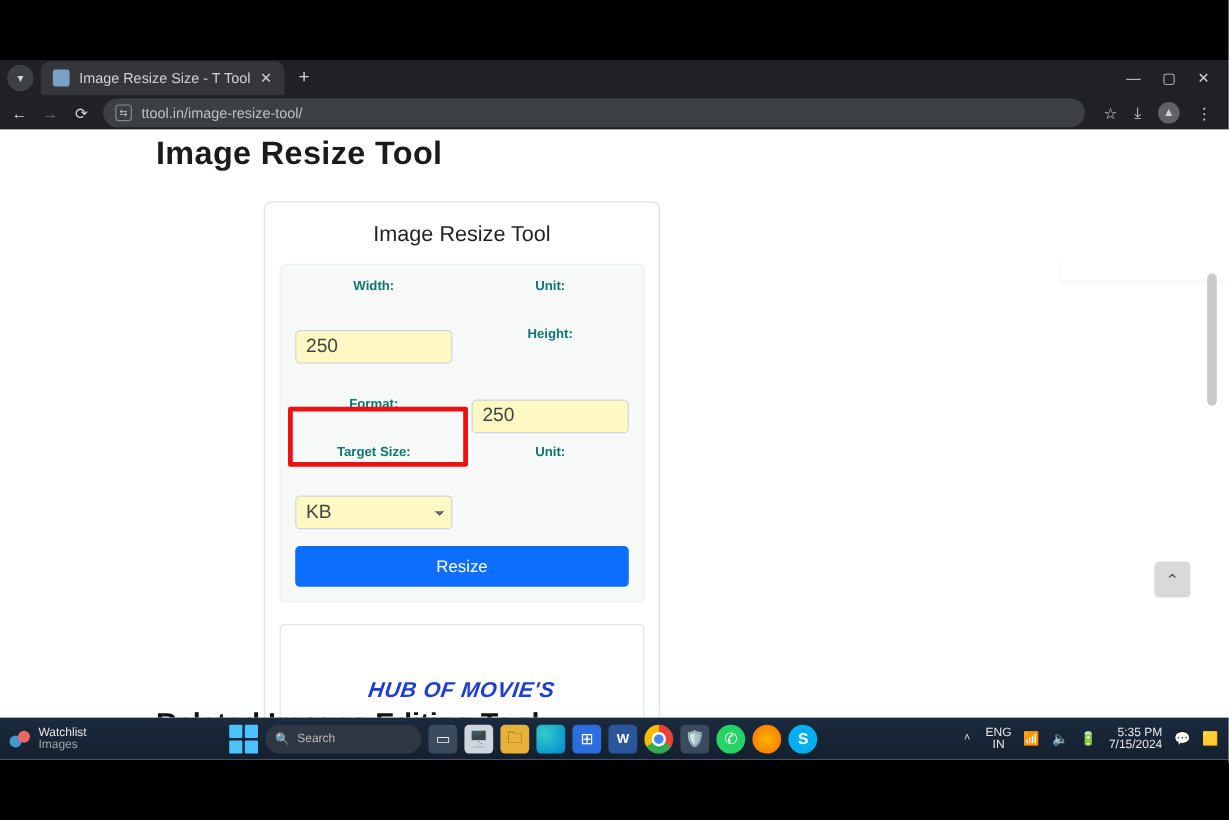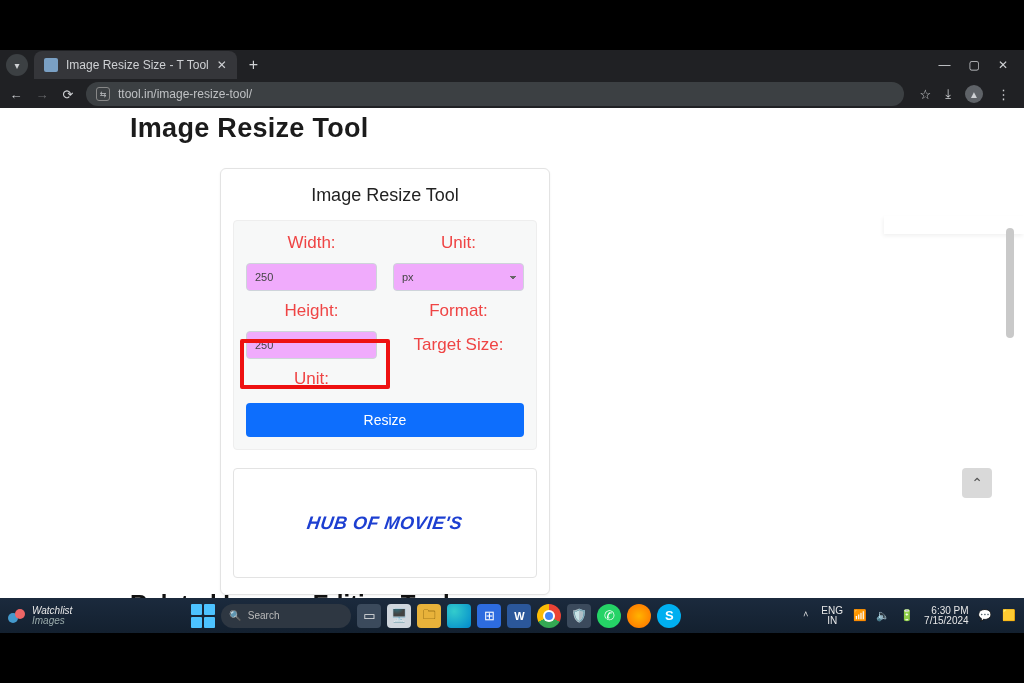--- a/index.html
+++ b/index.html
@@ -66,24 +66,24 @@
     margin:4px 0 14px 0;
   }
   .form-box {
     background:#f7f8f8; border:1px solid #eee; border-radius:4px;
     padding:12px;
   }
   .grid {
     display:grid; grid-template-columns:1fr 1fr; gap:10px 16px;
     align-items:center;
   }
-  .lbl { font-size:17px; font-weight:400; text-align:center; color:#ef4444;}
+  .lbl { font-size:11px; font-weight:700; text-align:center; color:#0f766e;}
   .inp, .sel {
     width:100%; height:28px; border:1px solid #ced4da; border-radius:4px;
-    background:#f0abfc; font-size:11px; padding:0 8px; color:#444;
+    background:#fef9c3; font-size:16px; padding:0 8px; color:#444;margin-top:20px;
   }
   .sel { appearance:none; background-image:linear-gradient(45deg,transparent 50%,#666 50%),linear-gradient(-45deg,transparent 50%,#666 50%); background-position:right 10px top 12px,right 6px top 12px; background-size:4px 4px; background-repeat:no-repeat;}
   .num-wrap { position:relative; }
   .spinner {
     position:absolute; right:4px; top:2px; bottom:2px; width:14px;
     display:flex; flex-direction:column; font-size:7px; color:#555;
     justify-content:space-between; align-items:center;
   }
   .highlight {
     position:absolute; border:4px solid #e11; border-radius:2px; pointer-events:none;
@@ -126,21 +126,21 @@
     position:absolute; left:0; right:0; bottom:50px; height:35px;
     background:linear-gradient(#1b2a3d,#13202f);
     display:flex; align-items:center; color:#e8e8e8; font-size:10px;
     padding:0 8px;
   }
   .tb-left { display:flex; align-items:center; gap:6px; }
   .widget-ic { position:relative; width:18px; height:18px; }
   .widget-ic .bub { position:absolute; width:10px;height:10px;border-radius:50%;}
   .widget-ic .b1 { background:#49c; left:0; top:6px;}
   .widget-ic .b2 { background:#e66; left:7px; top:2px;}
-  .widget-txt { display:flex; flex-direction:column; line-height:10px;font-style:italic;}
+  .widget-txt { display:flex; flex-direction:column; line-height:10px;}
   .tb-center { flex:1; display:flex; justify-content:center; align-items:center; gap:6px;}
   .start {
     width:24px;height:24px; display:grid; grid-template-columns:1fr 1fr; grid-template-rows:1fr 1fr; gap:2px;
   }
   .start div{ background:#4cc2ff; border-radius:1px;}
   .search {
     width:130px;height:24px;background:#2e3742;border-radius:12px;
     display:flex;align-items:center;gap:6px;padding:0 8px;color:#bbb;
   }
   .tb-ic { width:24px;height:24px;border-radius:4px;display:flex;align-items:center;justify-content:center;font-size:13px;}
@@ -207,32 +207,32 @@
 
     <div class="card">
       <h2>Image Resize Tool</h2>
 
       <div class="form-box" style="position:relative;">
         <div class="grid">
           <div class="lbl">Width:</div>
           <div class="lbl">Unit:</div>
 
           <input class="inp" value="250" style="">
-          <select class="sel">
-            <option>px</option>
-          </select>
 
           <div class="lbl">Height:</div>
           <div class="lbl">Format:</div>
 
           <input class="inp" value="250" style="">
 
           <div class="lbl">Target Size:</div>
           <div class="lbl">Unit:</div>
 
+          <select class="sel">
+            <option>KB</option>
+          </select>
         </div>
 
         <div class="highlight" style="left:6px; top:118px; width:150px; height:50px;"></div>
 
         <button class="btn">Resize</button>
       </div>
 
       <div class="preview">
         <div class="preview-text">HUB OF MOVIE'S</div>
       </div>
@@ -283,19 +283,19 @@
   <div class="tb-right">
     <span class="tray-ic">＾</span>
     <div class="lang">
       <div>ENG</div>
       <div>IN</div>
     </div>
     <span class="tray-ic">📶</span>
     <span class="tray-ic">🔈</span>
     <span class="tray-ic">🔋</span>
     <div class="clock">
-      <div>6:30 PM</div>
+      <div>5:35 PM</div>
       <div>7/15/2024</div>
     </div>
     <span class="tray-ic">💬</span>
     <span class="tray-ic" style="color:#f5c518;">🟨</span>
   </div>
 </div>
 
 </body></html>

